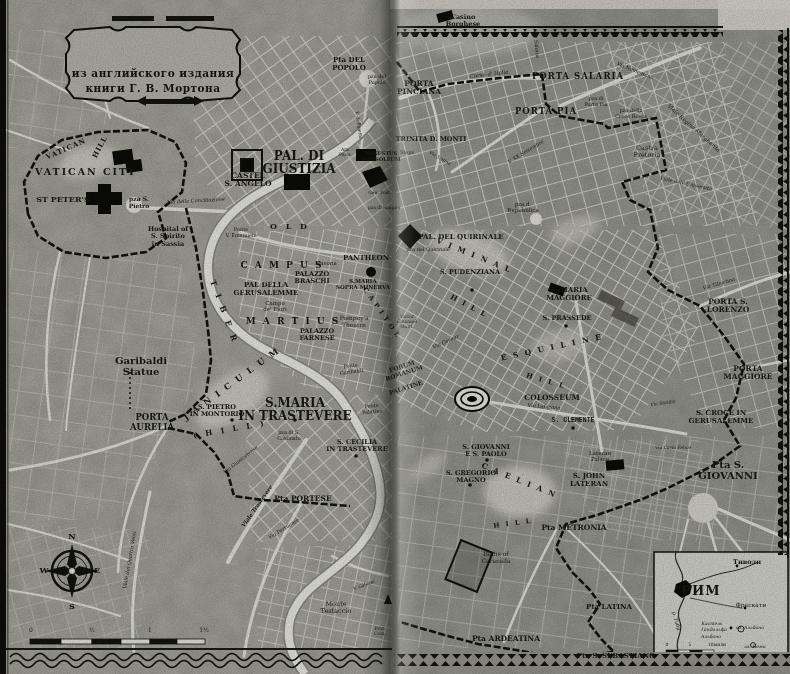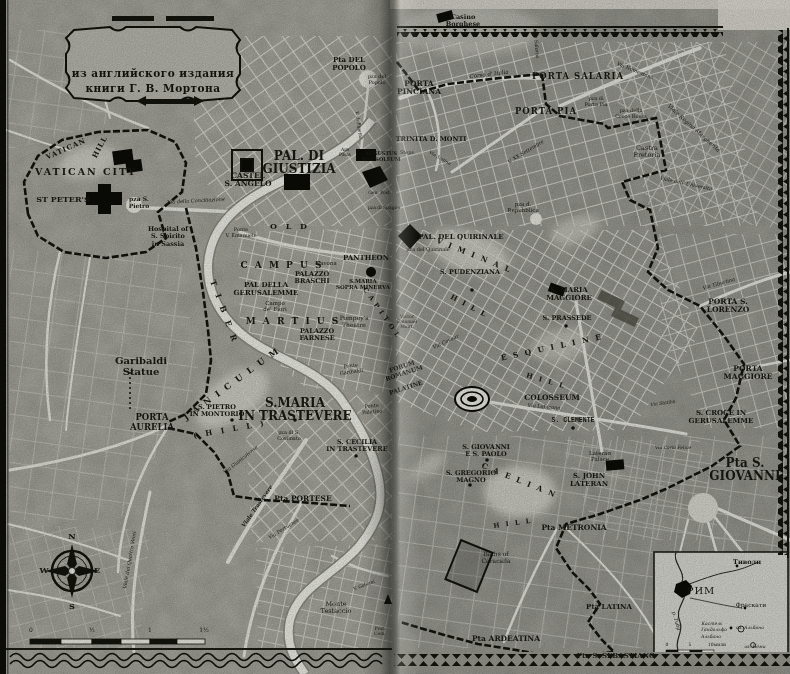--- a/index.html
+++ b/index.html
@@ -389,40 +389,40 @@
       <div class="map-label" style="left: 486px; top: 451px; font-size: 6.5px; font-weight: 700; transform: translate(-50%, -50%) rotate(0deg);">S. GIOVANNI
 E S. PAOLO</div>
       <div class="map-label" style="left: 471px; top: 477px; font-size: 6.5px; font-weight: 700; transform: translate(-50%, -50%) rotate(0deg);">S. GREGORIO
 MAGNO</div>
       <div class="map-label" style="left: 519px; top: 481px; font-size: 7.5px; font-weight: 700; letter-spacing: 2px; transform: translate(-50%, -50%) rotate(22deg);">C A E L I A N</div>
       <div class="map-label" style="left: 513px; top: 524px; font-size: 6.5px; font-weight: 700; letter-spacing: 2px; transform: translate(-50%, -50%) rotate(-8deg);">H I L L</div>
       <div class="map-label" style="left: 589px; top: 480px; font-size: 7px; font-weight: 700; transform: translate(-50%, -50%) rotate(0deg);">S. JOHN
 LATERAN</div>
       <div class="map-label" style="left: 600px; top: 456px; font-size: 5.5px; transform: translate(-50%, -50%) rotate(0deg);">Lateran
 Palace</div>
-      <div class="map-label" style="left: 745px; top: 470px; font-size: 12px; font-weight: 700; transform: translate(-50%, -50%) rotate(0deg);">Pta S. GIOVANNI</div>
+      <div class="map-label" style="left: 728px; top: 470px; font-size: 10px; font-weight: 700; transform: translate(-50%, -50%) rotate(0deg);">Pta S. GIOVANNI</div>
       <div class="map-label" style="left: 673px; top: 448px; font-size: 4.5px; font-style: italic; transform: translate(-50%, -50%) rotate(0deg);">Via Carlo Felice</div>
       <div class="map-label" style="left: 574px; top: 528px; font-size: 7.5px; font-weight: 700; transform: translate(-50%, -50%) rotate(0deg);">Pta METRONIA</div>
       <div class="map-label" style="left: 496px; top: 558px; font-size: 6px; transform: translate(-50%, -50%) rotate(0deg);">Baths of
 Caracalla</div>
       <div class="map-label" style="left: 609px; top: 607px; font-size: 7px; font-weight: 700; transform: translate(-50%, -50%) rotate(0deg); text-align: right;">Pta LATINA</div>
       <div class="map-label" style="left: 506px; top: 639px; font-size: 7.5px; font-weight: 700; transform: translate(-50%, -50%) rotate(0deg);">Pta ARDEATINA</div>
       <div class="map-label" style="left: 616px; top: 656px; font-size: 7px; font-weight: 700; transform: translate(-50%, -50%) rotate(0deg);">Pta S. SEBASTIANO</div>
       <div class="map-label" style="left: 403px; top: 370px; font-size: 6px; font-weight: 700; transform: translate(-50%, -50%) rotate(-18deg);">FORUM
 ROMANUM</div>
       <div class="map-label" style="left: 406px; top: 388px; font-size: 6px; font-weight: 700; transform: translate(-50%, -50%) rotate(-18deg);">PALATINE</div>
       <div class="map-label" style="left: 381px; top: 313px; font-size: 6.5px; font-weight: 700; letter-spacing: 1px; transform: translate(-50%, -50%) rotate(55deg);">C A P I T O L</div>
       <div class="map-label" style="left: 407px; top: 322px; font-size: 4.5px; transform: translate(-50%, -50%) rotate(0deg);">Victor
 Emanuel
 Mont.</div>
       <div class="map-label" style="left: 379px; top: 193px; font-size: 4.5px; transform: translate(-50%, -50%) rotate(0deg);">Gen. Post</div>
       <div class="map-label" style="left: 384px; top: 208px; font-size: 4.5px; transform: translate(-50%, -50%) rotate(0deg);">pza di Spagna</div>
       <div class="map-label" style="left: 359px; top: 125px; font-size: 4.5px; font-style: italic; transform: translate(-50%, -50%) rotate(82deg);">V. di Ripetta</div>
       <div class="map-label" style="left: 747px; top: 563px; font-size: 6.5px; font-weight: 700; transform: translate(-50%, -50%) rotate(0deg);">Тиволи</div>
-      <div class="map-label" style="left: 701px; top: 591px; font-size: 10px; font-weight: 400; letter-spacing: 1px; transform: translate(-50%, -50%) rotate(0deg);">РИМ</div>
+      <div class="map-label" style="left: 701px; top: 591px; font-size: 13px; font-weight: 700; letter-spacing: 1px; transform: translate(-50%, -50%) rotate(0deg);">РИМ</div>
       <div class="map-label" style="left: 751px; top: 605px; font-size: 6px; transform: translate(-50%, -50%) rotate(0deg);">Фраскати</div>
       <div class="map-label" style="left: 676px; top: 621px; font-size: 5px; font-style: italic; transform: translate(-50%, -50%) rotate(75deg);">р. Тибр</div>
       <div class="map-label" style="left: 712px; top: 624px; font-size: 4.5px; font-style: italic; transform: translate(-50%, -50%) rotate(0deg);">Кастель</div>
       <div class="map-label" style="left: 714px; top: 630px; font-size: 4.5px; font-style: italic; transform: translate(-50%, -50%) rotate(0deg);">Гандольфо</div>
       <div class="map-label" style="left: 711px; top: 637px; font-size: 4.5px; font-style: italic; transform: translate(-50%, -50%) rotate(0deg);">Альбано</div>
       <div class="map-label" style="left: 750px; top: 628px; font-size: 4.5px; font-style: italic; transform: translate(-50%, -50%) rotate(0deg);">оз. Альбано</div>
       <div class="map-label" style="left: 755px; top: 647px; font-size: 4.5px; font-style: italic; transform: translate(-50%, -50%) rotate(0deg);">оз. Неми</div>
       <div class="map-label" style="left: 667px; top: 645px; font-size: 4.5px; transform: translate(-50%, -50%) rotate(0deg);">0</div>
       <div class="map-label" style="left: 690px; top: 645px; font-size: 4.5px; transform: translate(-50%, -50%) rotate(0deg);">5</div>
       <div class="map-label" style="left: 717px; top: 645px; font-size: 4.5px; transform: translate(-50%, -50%) rotate(0deg);">10мили</div>

